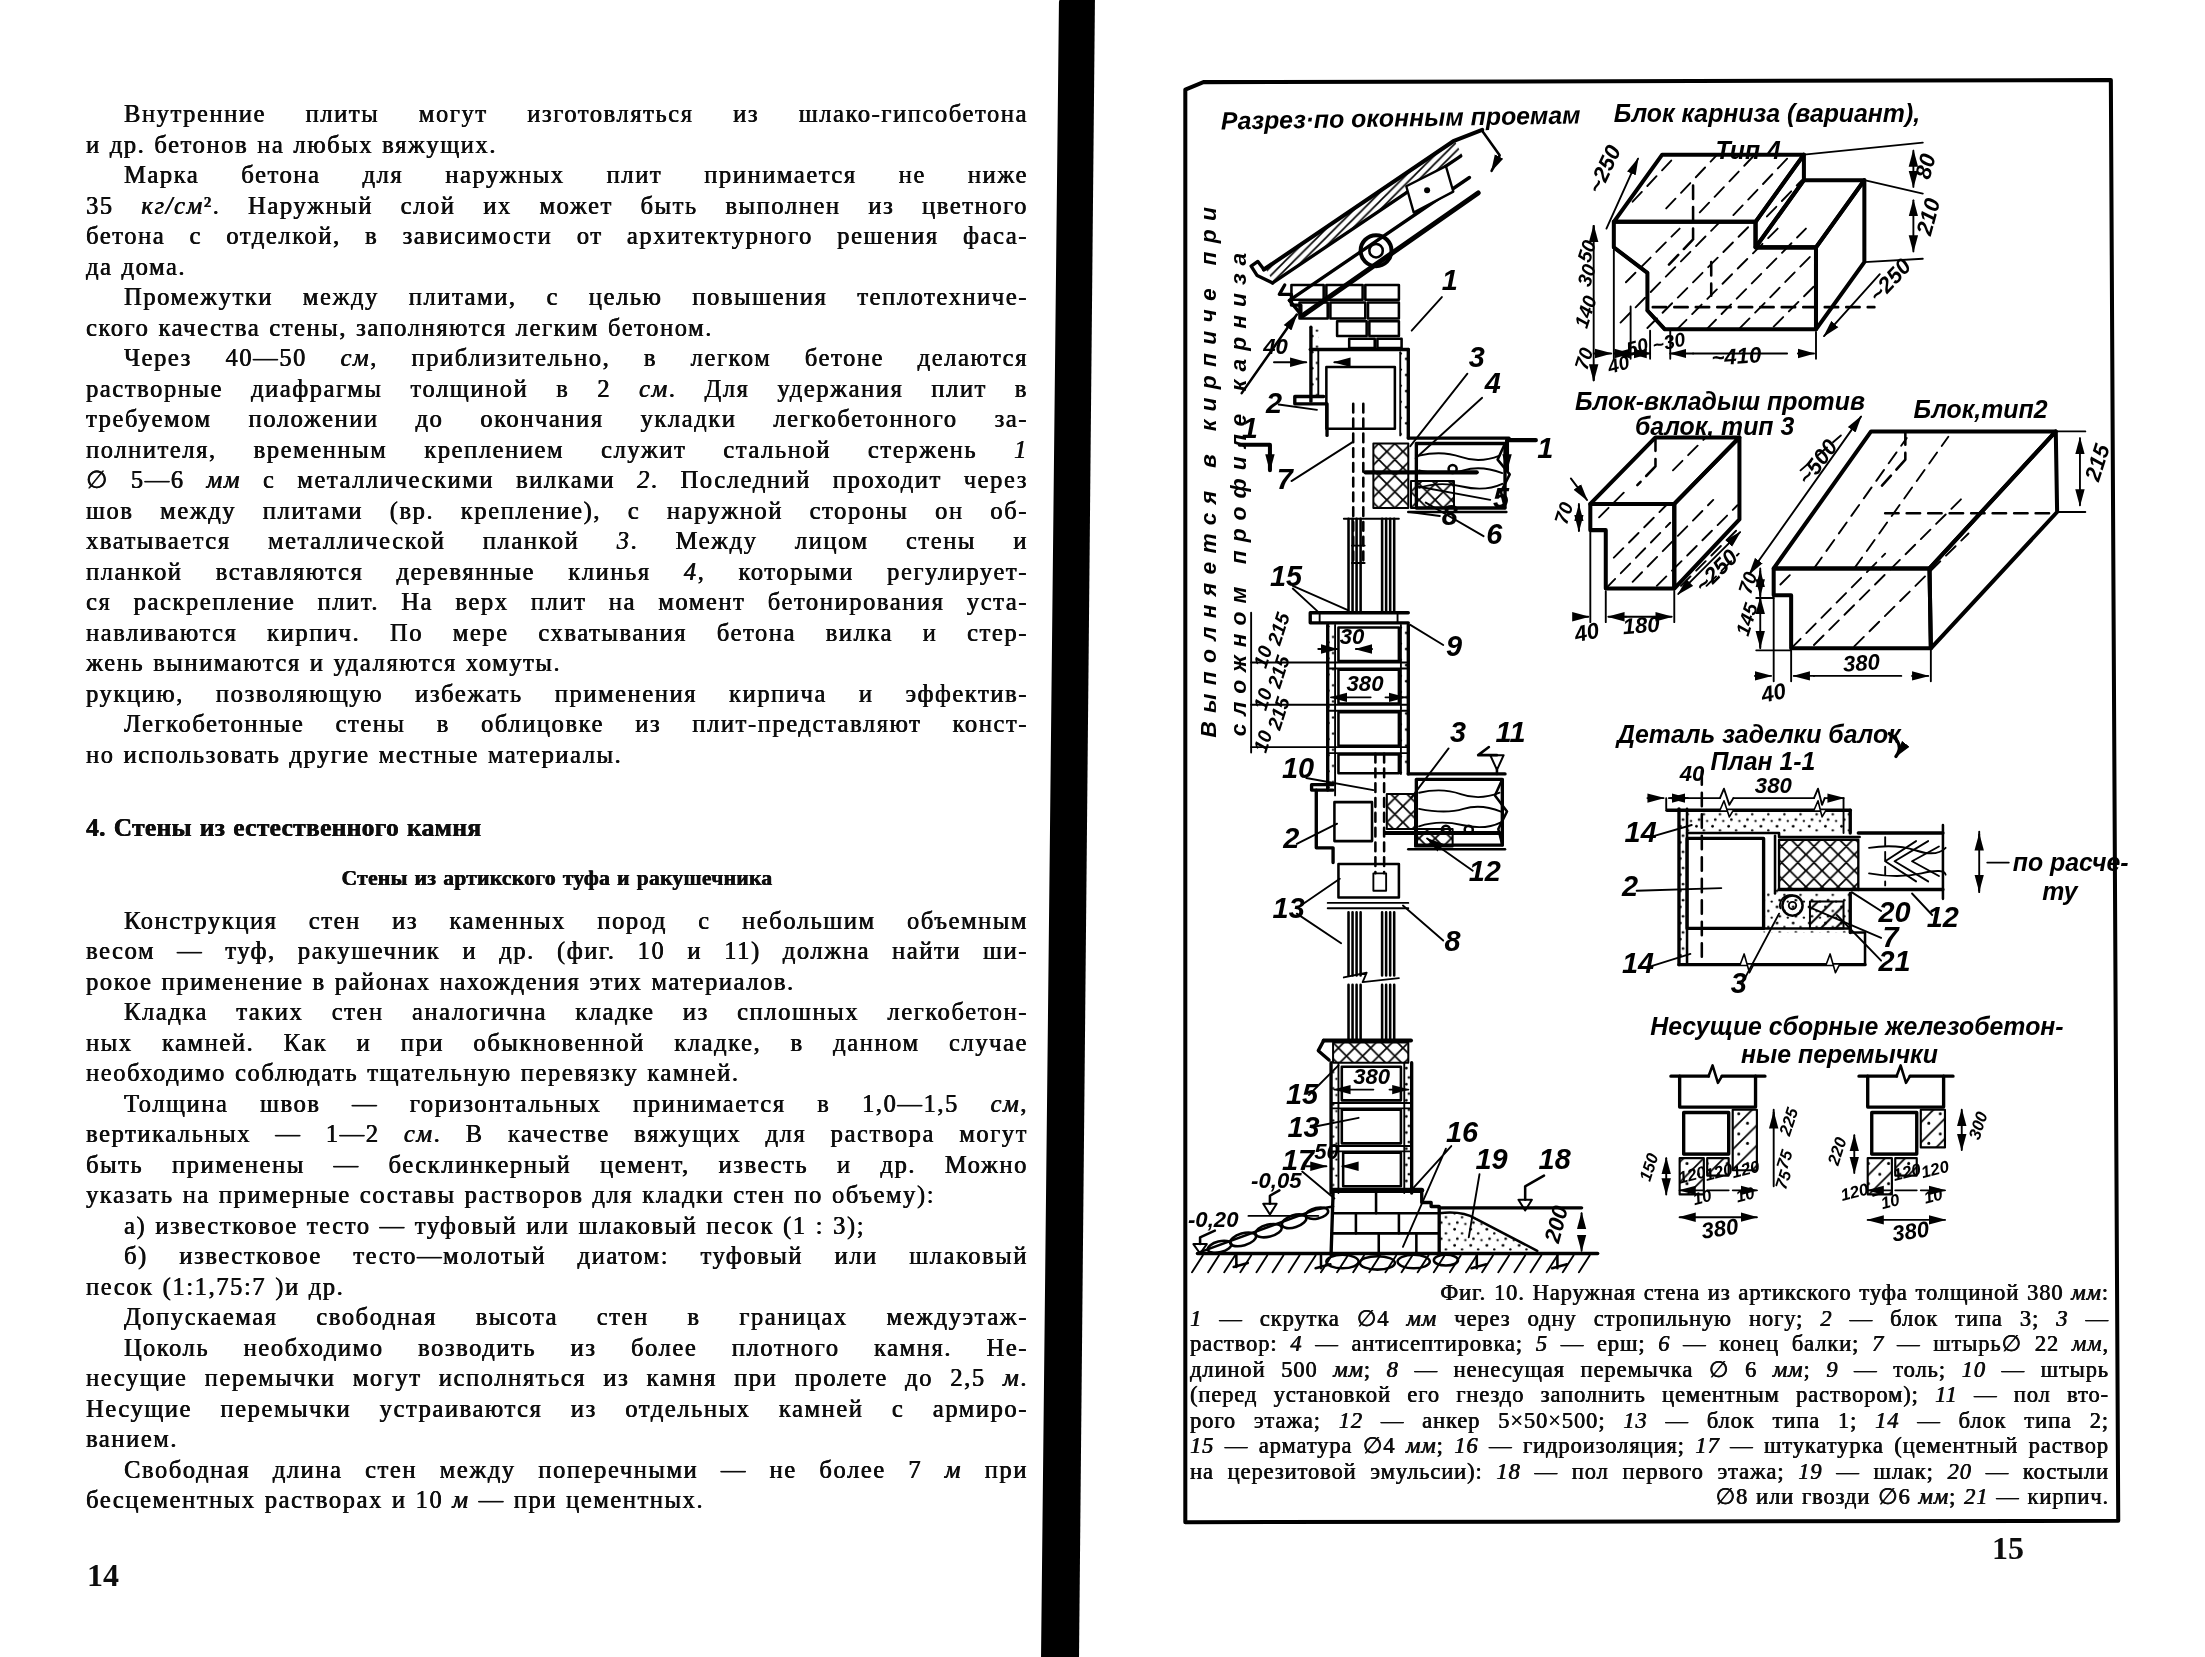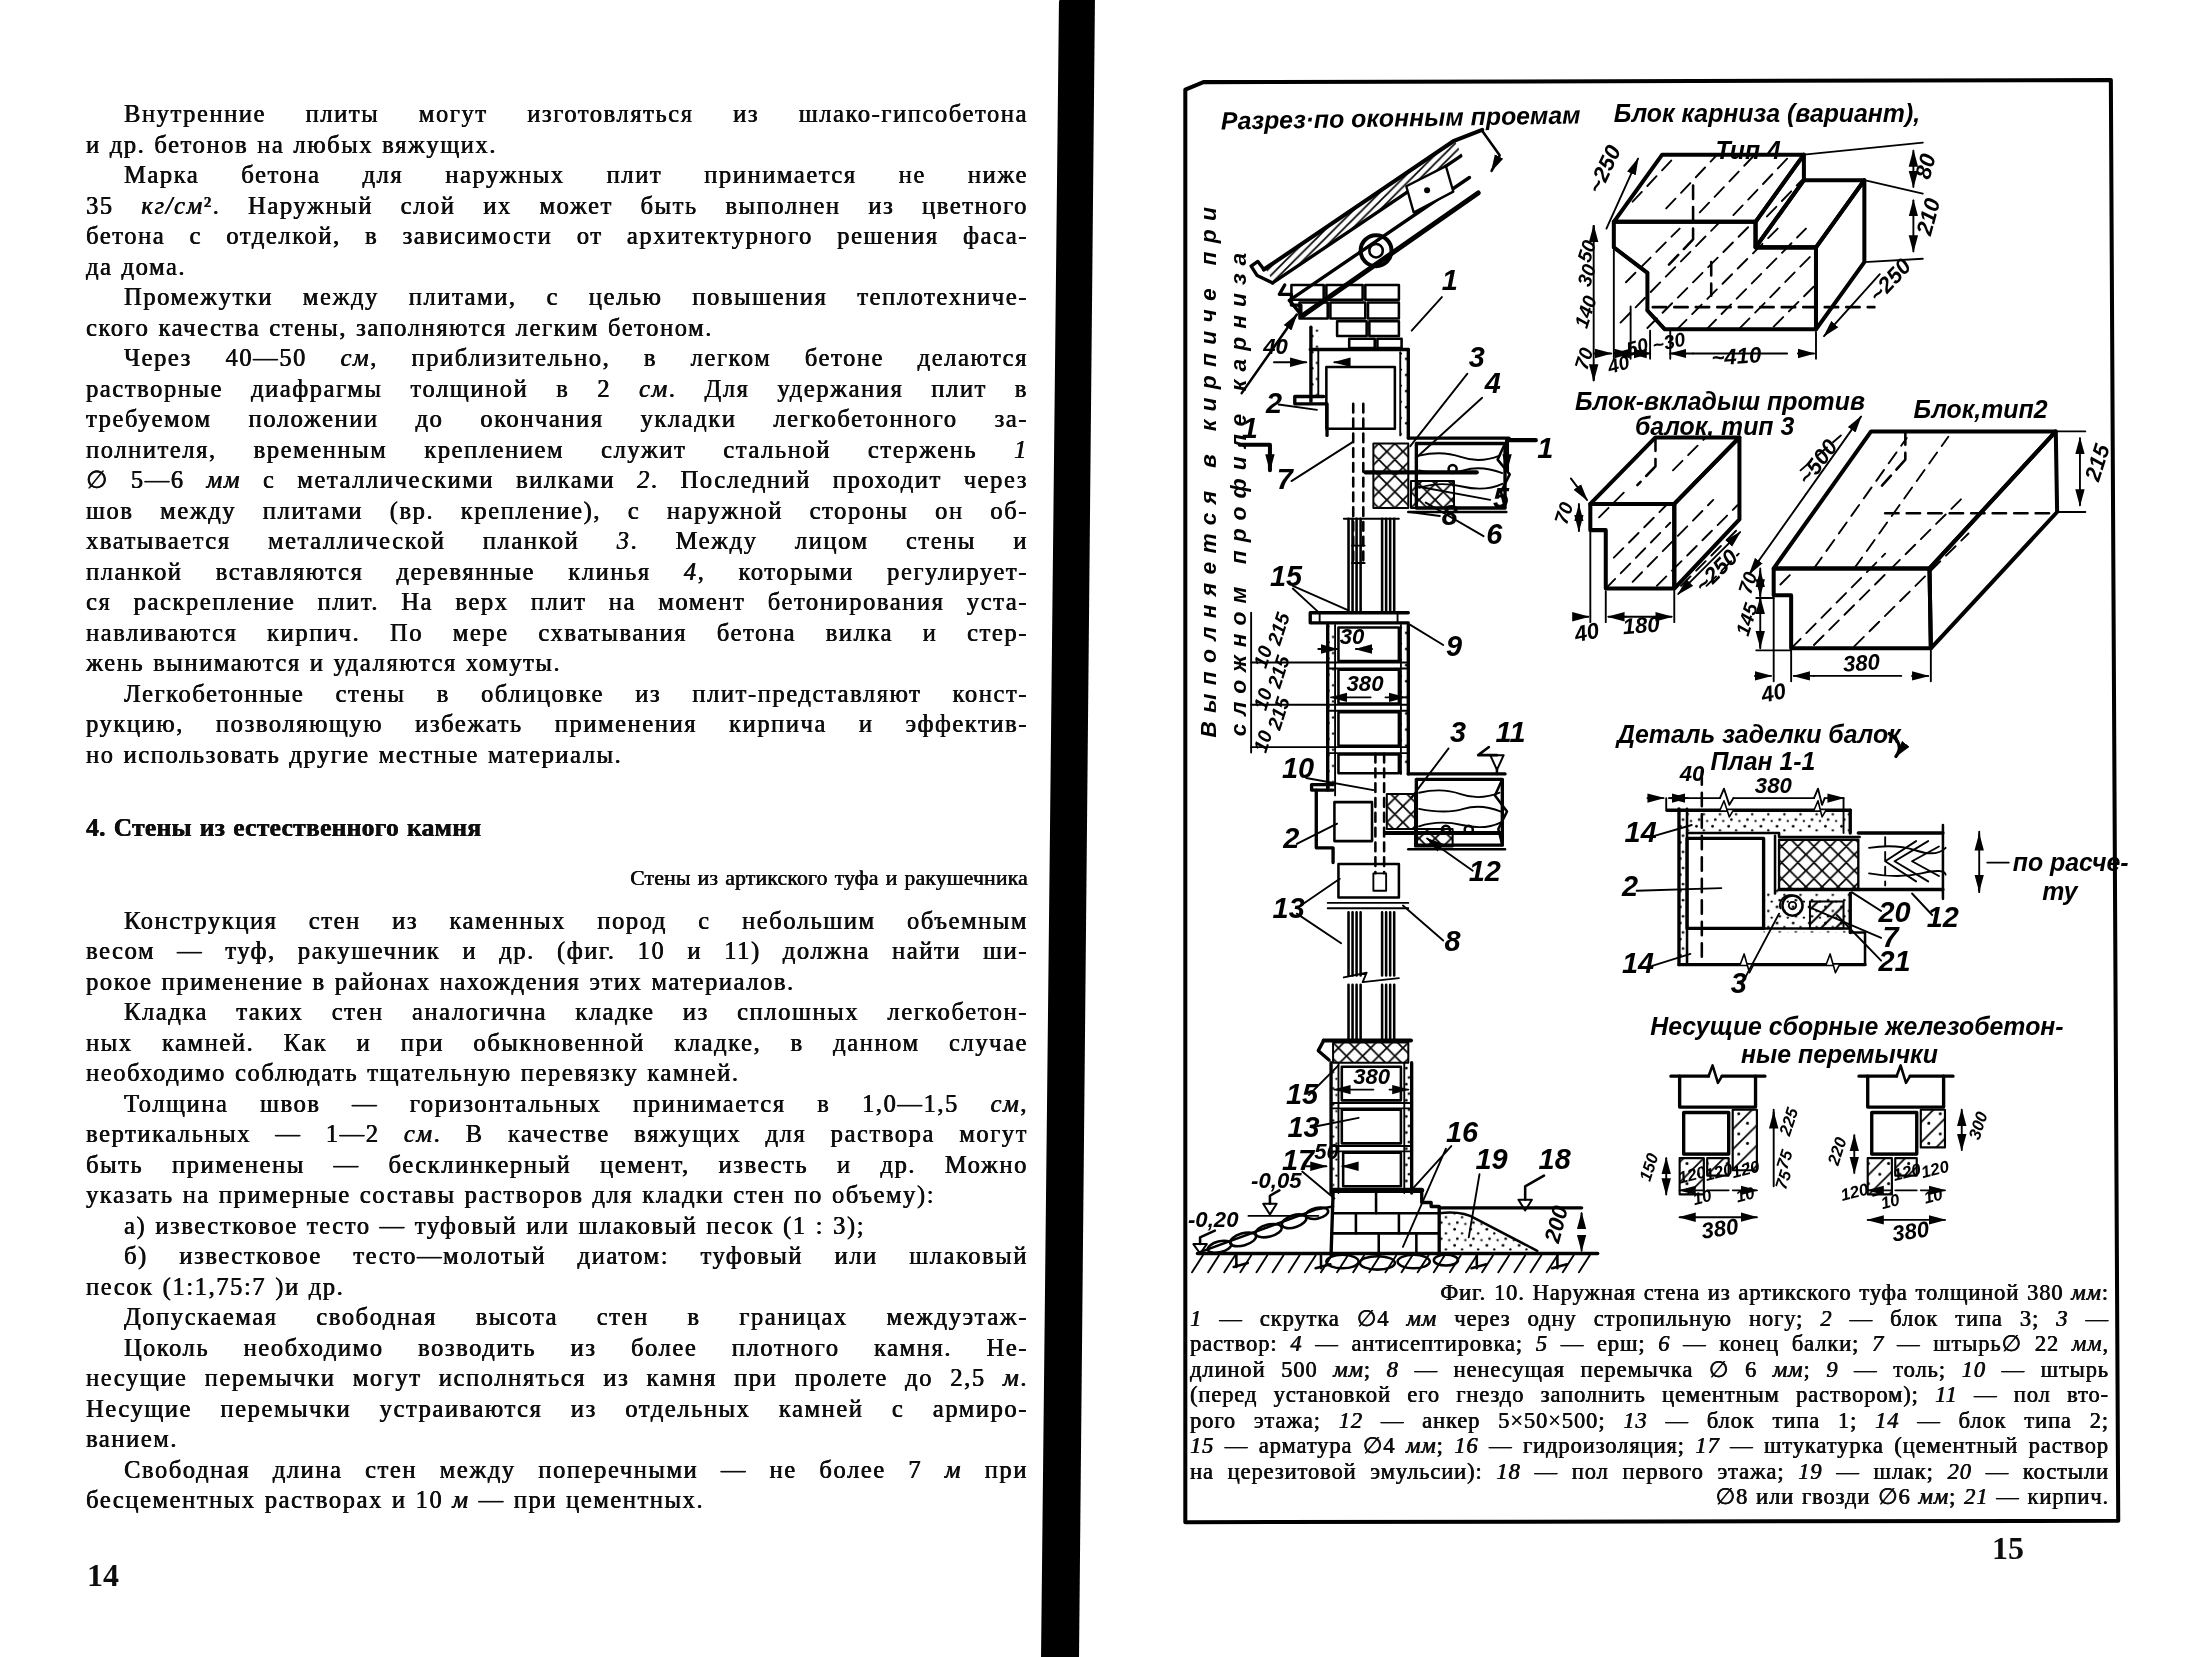--- a/index.html
+++ b/index.html
@@ -5,21 +5,21 @@
 body{width:2205px;height:1658px;background:#ffffff;position:relative;overflow:hidden;
   font-family:"Liberation Serif",serif;color:#0d0d0d}
 #ltext{position:absolute;left:86px;top:99px;width:942px;font-size:24.5px;line-height:30.5px;text-shadow:0.4px 0 0 #222,-0.3px 0 0 #222;
   letter-spacing:1.6px;word-spacing:1.3px}
 #ltext div{height:30.5px;white-space:nowrap}
 .j{text-align:justify;text-align-last:justify}
 .n{text-align:left}
 .ind{padding-left:38px;box-sizing:border-box}
 .sp{height:21px !important}
 .h1{font-weight:bold;text-align:left;font-size:25.5px;letter-spacing:0.3px}
-.h2{font-weight:normal;text-align:right;font-size:21.5px;letter-spacing:0.3px}
+.h2{font-weight:bold;text-align:center;font-size:21.5px;letter-spacing:0.3px}
 #pg14{position:absolute;left:87px;top:1557px;font-size:32px;font-weight:bold}
 #pg15{position:absolute;left:1992px;top:1530px;font-size:32px;font-weight:bold}
 #spine{position:absolute;left:1064px;top:-6.7px;width:31px;height:1673px;background:#000;transform:rotate(0.55deg);transform-origin:top left}
 #spine2{position:absolute;left:1059px;top:-3.4px;width:12px;height:1666px;background:#000;transform:rotate(0.62deg);transform-origin:top left;border-radius:5.4px}
 #cap{position:absolute;left:1190px;top:1280px;width:919px;font-size:22.5px;line-height:25.5px;text-shadow:0.4px 0 0 #222,-0.3px 0 0 #222;letter-spacing:0.9px;word-spacing:1.3px}
 #cap div{height:25.5px;white-space:nowrap}
 .cc{text-align:right}
 svg text{font-family:"Liberation Sans",sans-serif}
 </style></head>
 <body>
@@ -37,22 +37,22 @@
 <div class="j">растворные диафрагмы толщиной в 2 <i>см</i>. Для удержания плит в</div>
 <div class="j">требуемом положении до окончания укладки легкобетонного за-</div>
 <div class="j">полнителя, временным креплением служит стальной стержень <i>1</i></div>
 <div class="j">∅ 5—6 <i>мм</i> с металлическими вилками <i>2</i>. Последний проходит через</div>
 <div class="j">шов между плитами (вр. крепление), с наружной стороны он об-</div>
 <div class="j">хватывается металлической планкой <i>3</i>. Между лицом стены и</div>
 <div class="j">планкой вставляются деревянные клинья <i>4</i>, которыми регулирует-</div>
 <div class="j">ся раскрепление плит. На верх плит на момент бетонирования уста-</div>
 <div class="j">навливаются кирпич. По мере схватывания бетона вилка и стер-</div>
 <div class="n">жень вынимаются и удаляются хомуты.</div>
+<div class="j">рукцию, позволяющую избежать применения кирпича и эффектив-</div>
 <div class="j ind">Легкобетонные стены в облицовке из плит-представляют конст-</div>
-<div class="j">рукцию, позволяющую избежать применения кирпича и эффектив-</div>
 <div class="n">но использовать другие местные материалы.</div>
 <div class="sp" style="height:43px !important"></div>
 
 <div class="h1">4. Стены из естественного камня</div>
 <div class="sp2" style="height:19.5px"></div>
 
 <div class="h2">Стены из артикского туфа и ракушечника</div>
 <div class="sp2" style="height:12px"></div>
 <div class="j ind">Конструкция стен из каменных пород с небольшим объемным</div>
 <div class="j">весом — туф, ракушечник и др. (фиг. 10 и 11) должна найти ши-</div>

